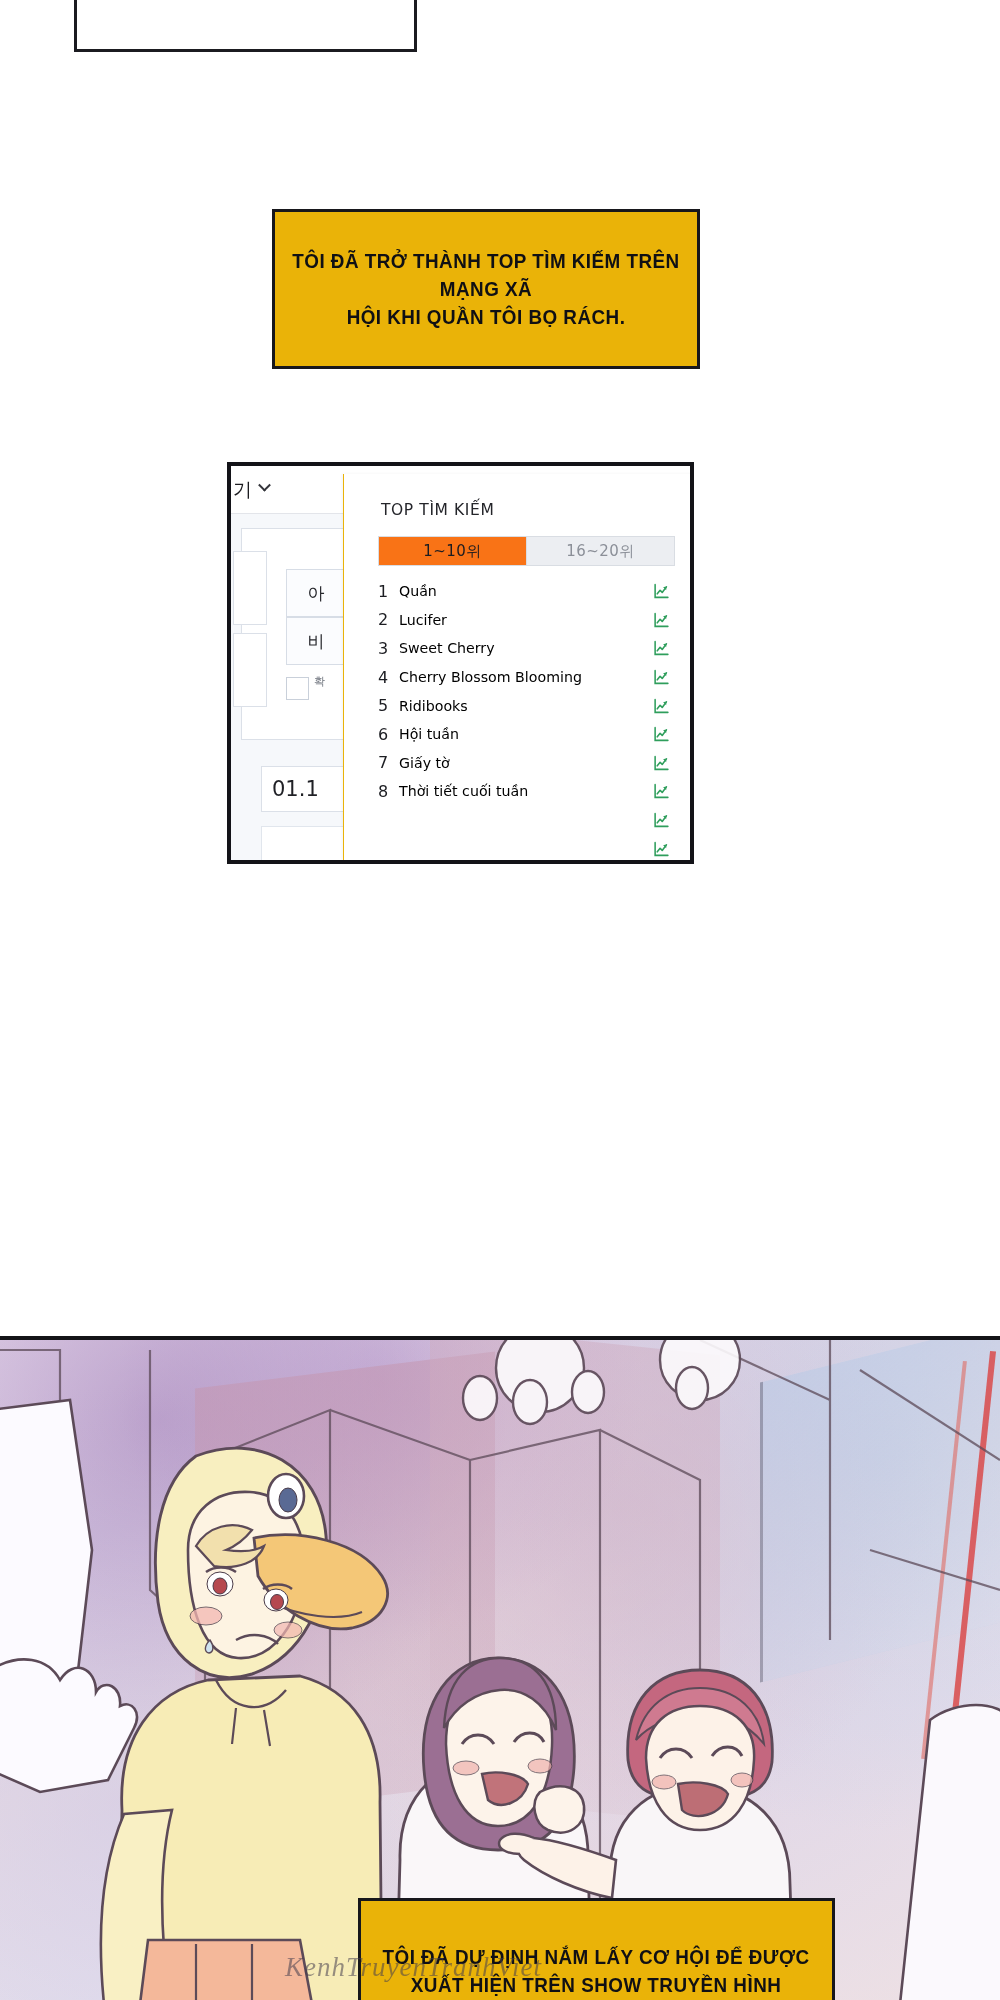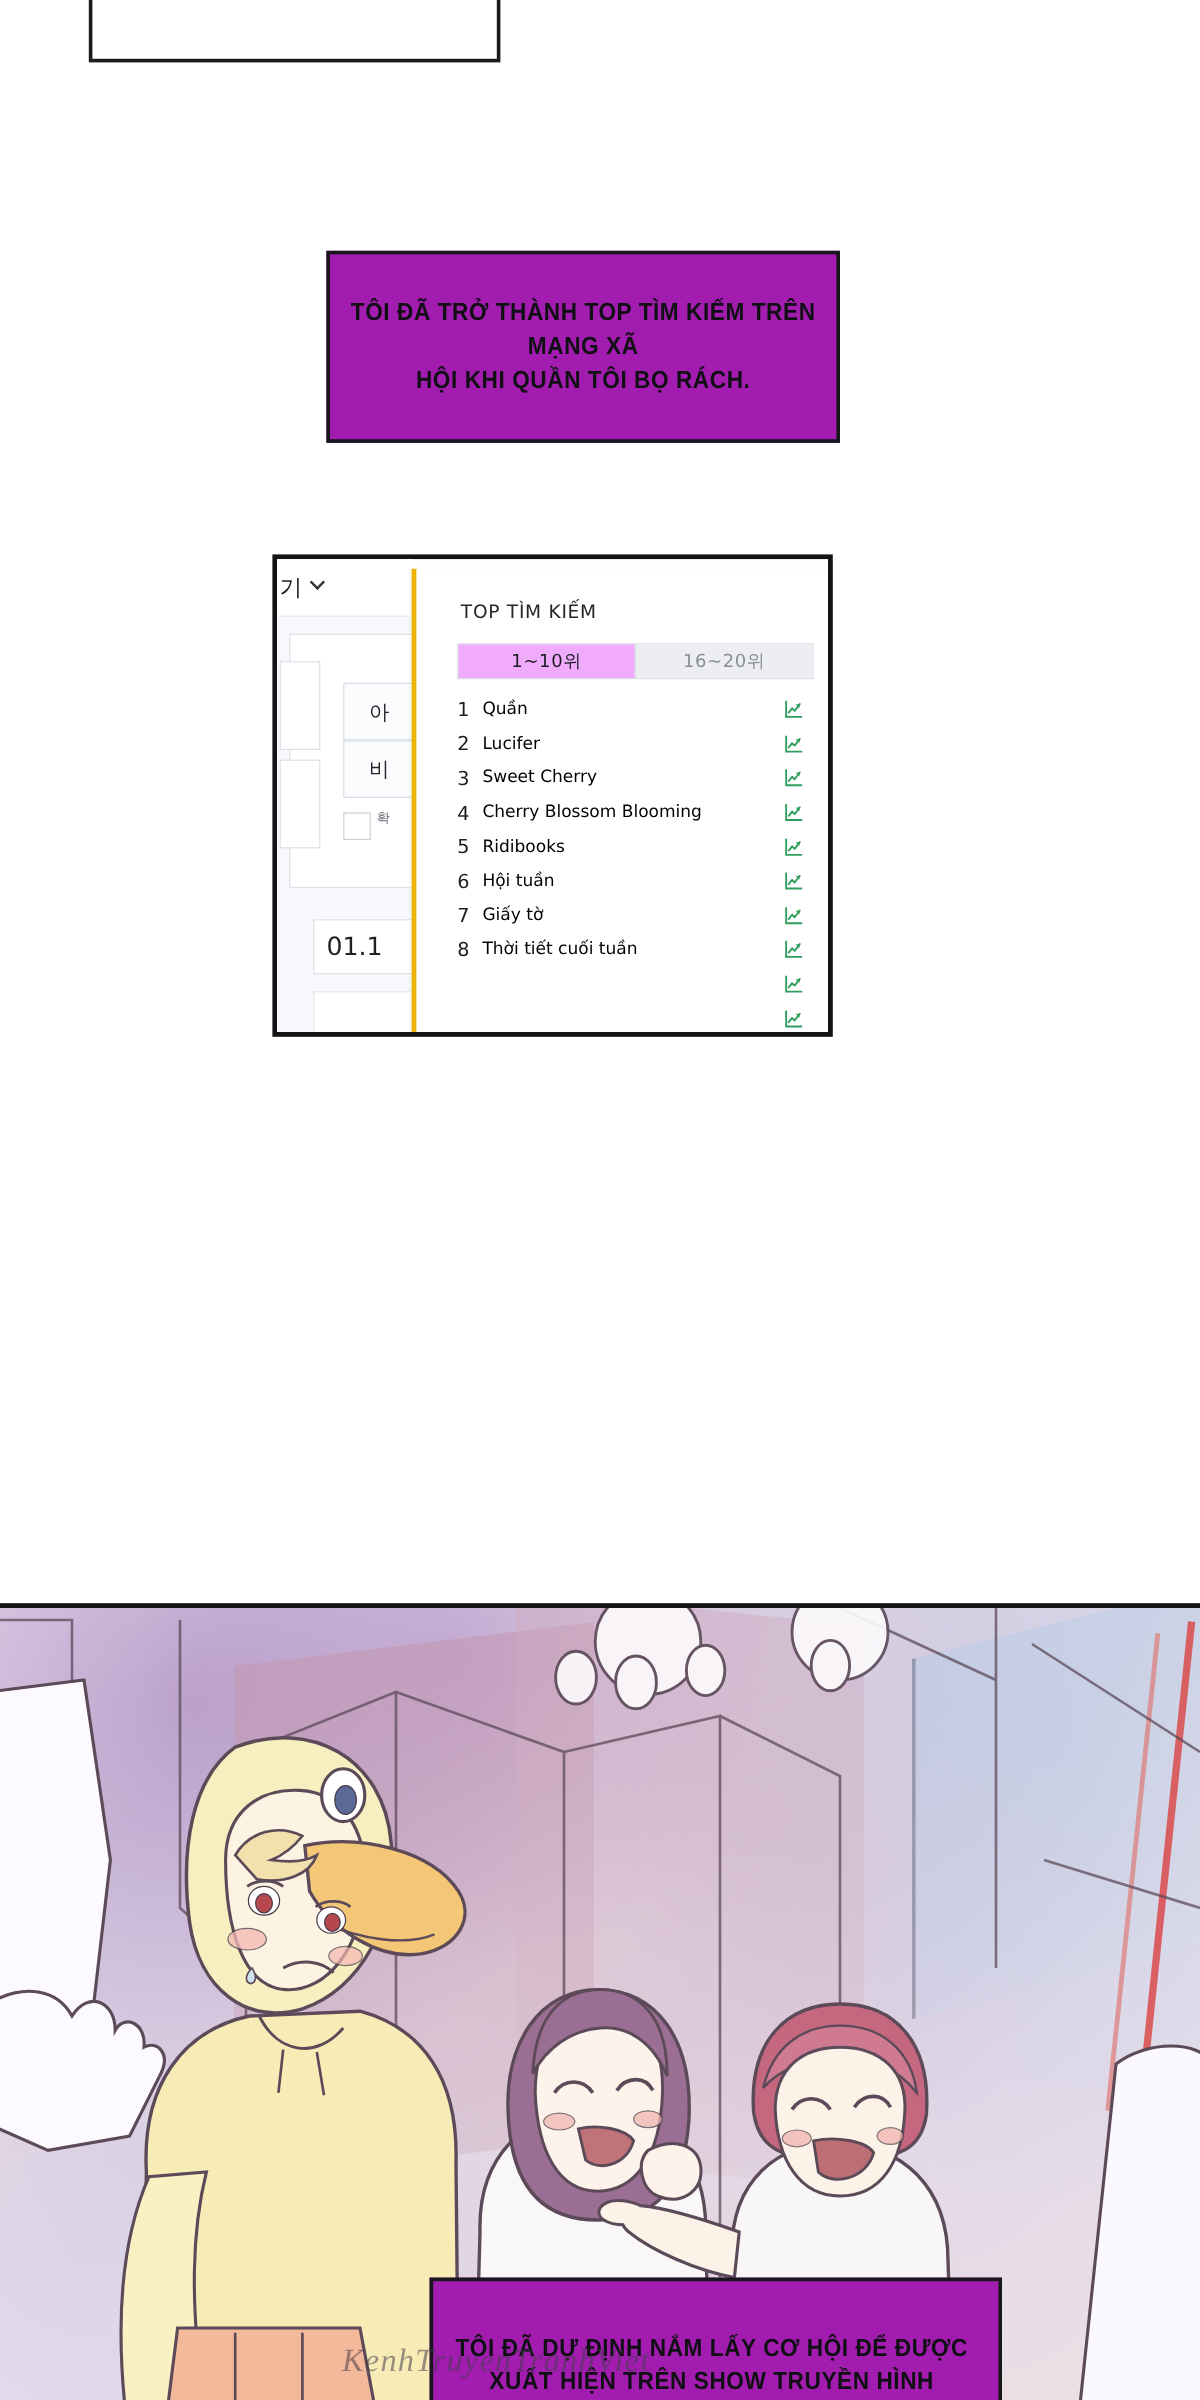--- a/index.html
+++ b/index.html
@@ -12,25 +12,25 @@
     position: relative;
     width: 1000px;
     height: 2000px;
     overflow: hidden;
     background: #ffffff;
   }
 
   
   .caption-box {
     position: absolute;
-    background: #a21caf;
+    background: #eab308;
     border: 3px solid #17171c;
     display: flex;
     align-items: center;
-    justify-content: flex-start;
+    justify-content: center;
     text-align: center;
     z-index: 40;
   }
   .caption-text {
     font-family: "Liberation Sans", sans-serif;
     font-weight: 700;
     color: #101014;
     letter-spacing: 0.5px;
     line-height: 1.35;
     transform: scaleX(0.92);
@@ -147,21 +147,21 @@
     width: 120px; height: 40px;
     border: 1px solid #e1e6ed; background: #fff;
   }
 
   
   .rank-card {
     position: absolute;
     left: 112px; top: 8px;
     width: 351px; bottom: 0;
     background: #ffffff;
-    border-left: 4px solid #eab308;
+    border-left: 1px solid #eab308;
     box-shadow: -1px 0 3px rgba(0,0,0,0.05);
   }
   .rank-title {
     position: absolute; left: 37px; top: 27px;
     font-size: 15.5px;
     color: #24252a;
     letter-spacing: 0.6px;
     font-family: "DejaVu Sans", sans-serif;
   }
   .rank-tabs {
@@ -170,21 +170,21 @@
     display: flex;
     border: 1px solid #d9dde3;
   }
   .rank-tab {
     flex: 1;
     display: flex; align-items: center; justify-content: center;
     font-size: 15px;
     font-family: "DejaVu Sans", sans-serif;
     letter-spacing: 0.5px;
   }
-  .rank-tab.active { background: #f0abfc; color: #1b1c21; }
+  .rank-tab.active { background: #f97316; color: #1b1c21; }
   .rank-tab.inactive {
     background: #eceef2; color: #8b8f98;
     border-left: 1px solid #d9dde3;
   }
   .rank-list {
     position: absolute; left: 34px; top: 103px;
     right: 4px; bottom: 0;
   }
   .rank-row {
     position: relative;

